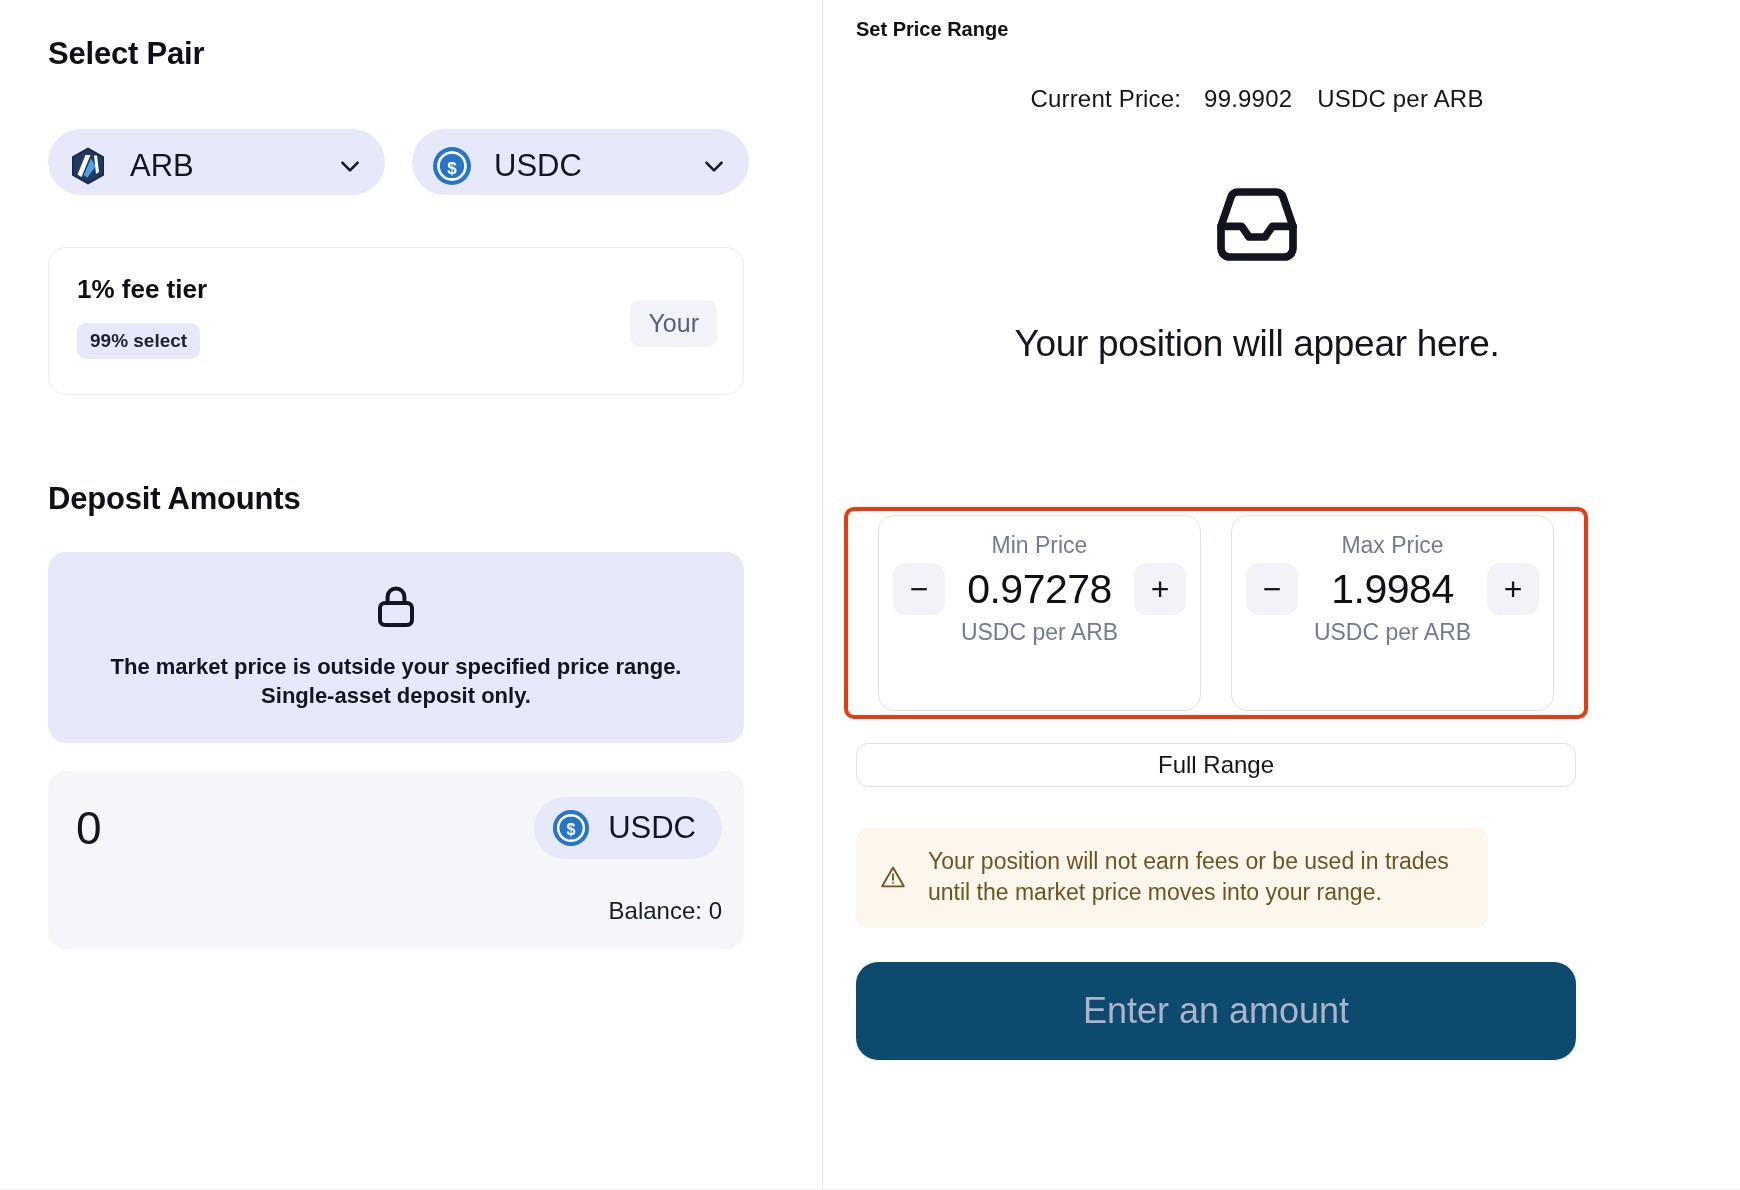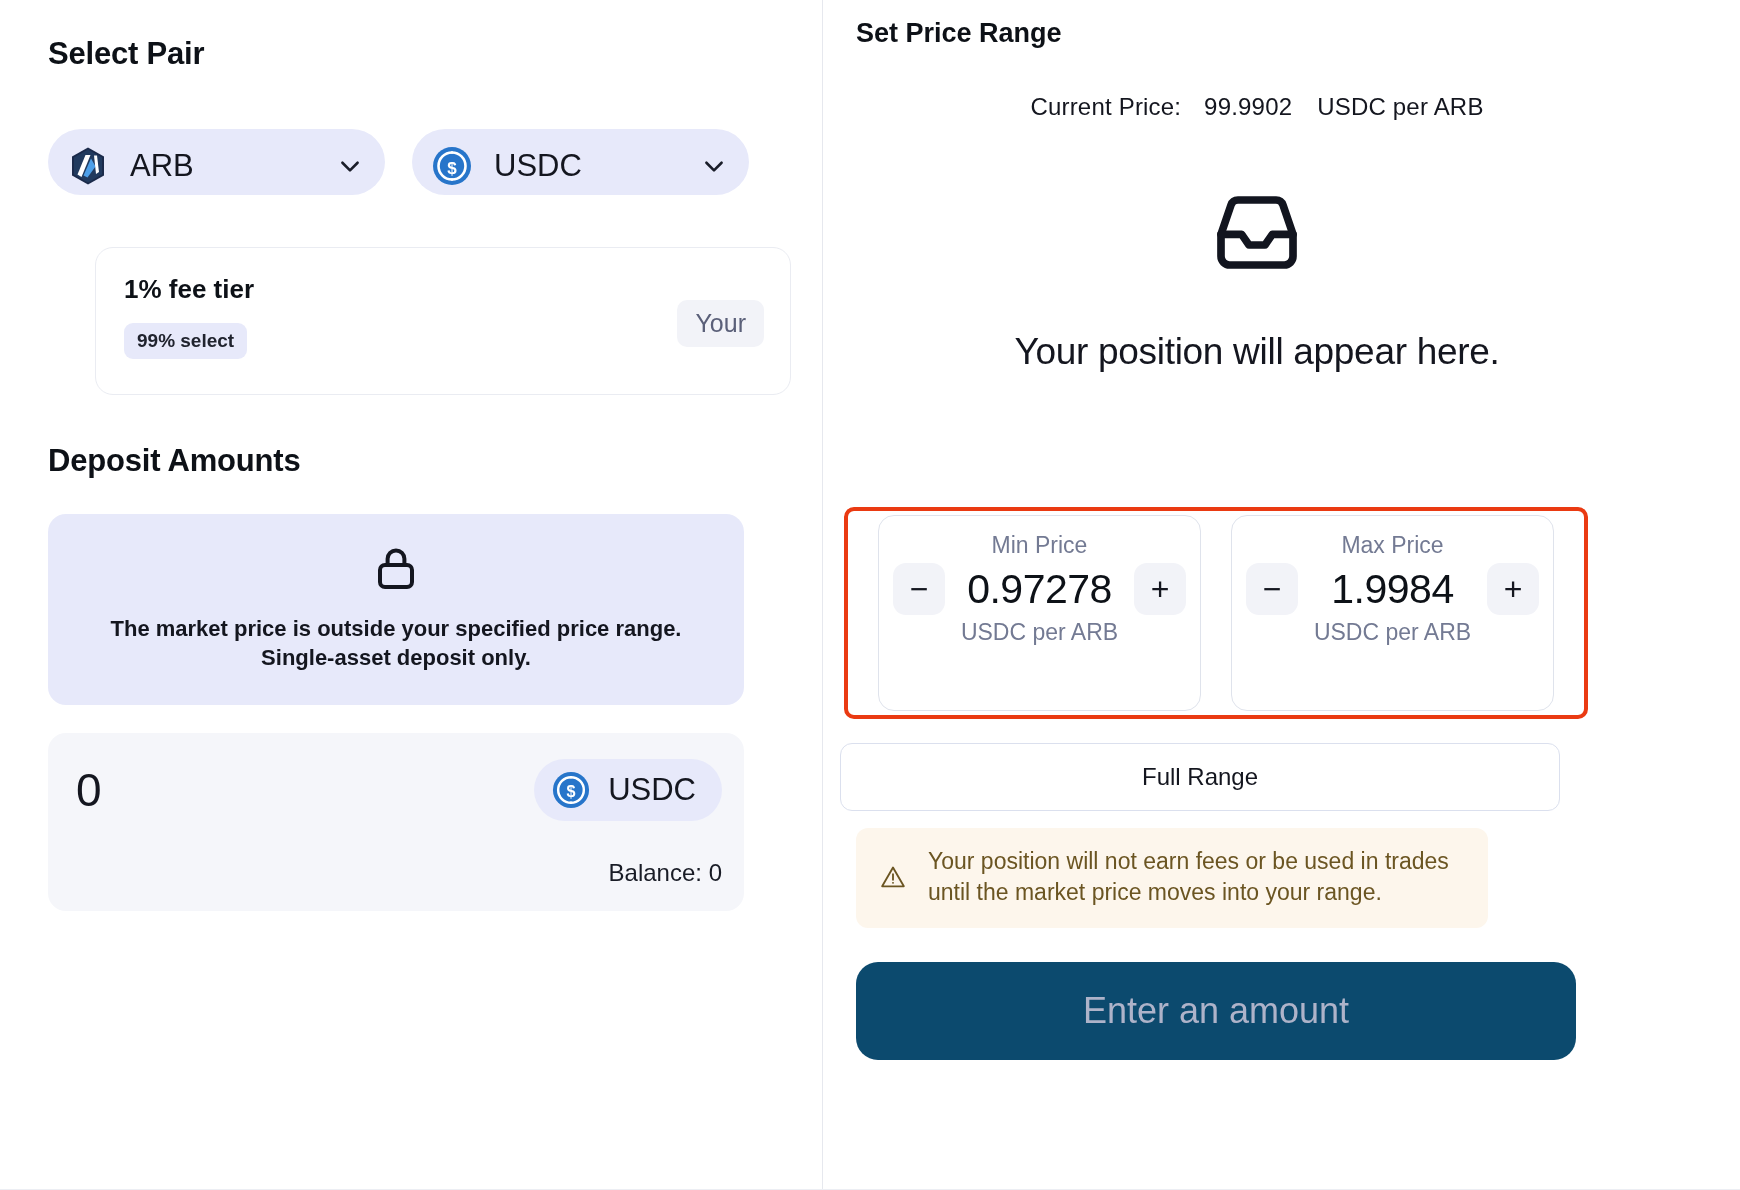--- a/index.html
+++ b/index.html
@@ -85,21 +85,20 @@
     margin-top: 52px;
     width: 696px;
     min-height: 148px;
     border: 1px solid #eaecf2;
     border-radius: 18px;
     padding: 26px 26px 24px 28px;
     display: flex;
     align-items: flex-start;
     justify-content: space-between;
     background: #fff;
-    margin-left: 47px;
   }
   .fee-left { display: flex; flex-direction: column; gap: 18px; }
   .fee-title { font-size: 26px; font-weight: bold; color: #0d1117; }
   .fee-badge {
     background: #e7e9fa;
     color: #20232e;
     font-size: 19px;
     font-weight: bold;
     border-radius: 9px;
     padding: 7px 13px;
@@ -111,21 +110,21 @@
     border: none;
     border-radius: 10px;
     color: #5b6079;
     font-size: 25px;
     padding: 9px 18px;
     cursor: pointer;
     font-family: "Liberation Sans", sans-serif;
   }
 
   
-  .deposit-title { margin-top: 48px; }
+  .deposit-title { margin-top: 86px; }
 
   .lock-card {
     margin-top: 35px;
     width: 696px;
     background: #e7e9fa;
     border-radius: 18px;
     padding: 30px 36px 32px 36px;
     display: flex;
     flex-direction: column;
     align-items: center;
@@ -188,21 +187,21 @@
   }
 
   
   .right-panel {
     flex: 1 1 auto;
     height: 1190px;
     padding: 18px 60px 0 12px;
     position: relative;
   }
   .rp-title {
-    font-size: 27px;
+    font-size: 20px;
     font-weight: bold;
     color: #0d1117;
     margin-left: 22px;
   }
   .current-price {
     margin-top: 44px;
     text-align: center;
     font-size: 24px;
     color: #14161f;
     letter-spacing: 0.2px;
@@ -285,24 +284,24 @@
     text-align: center;
   }
   .pb-unit {
     margin-top: 4px;
     font-size: 23px;
     color: #737a93;
   }
 
   .full-range-btn {
     position: absolute;
-    left: 18px;
+    left: 34px;
     top: 743px;
     width: 720px;
-    height: 68px;
+    height: 44px;
     border: 1px solid #dbe0ee;
     border-radius: 12px;
     background: #fff;
     font-size: 24px;
     color: #14161f;
     cursor: pointer;
     font-family: "Liberation Sans", sans-serif;
   }
 
   .warn-box {

